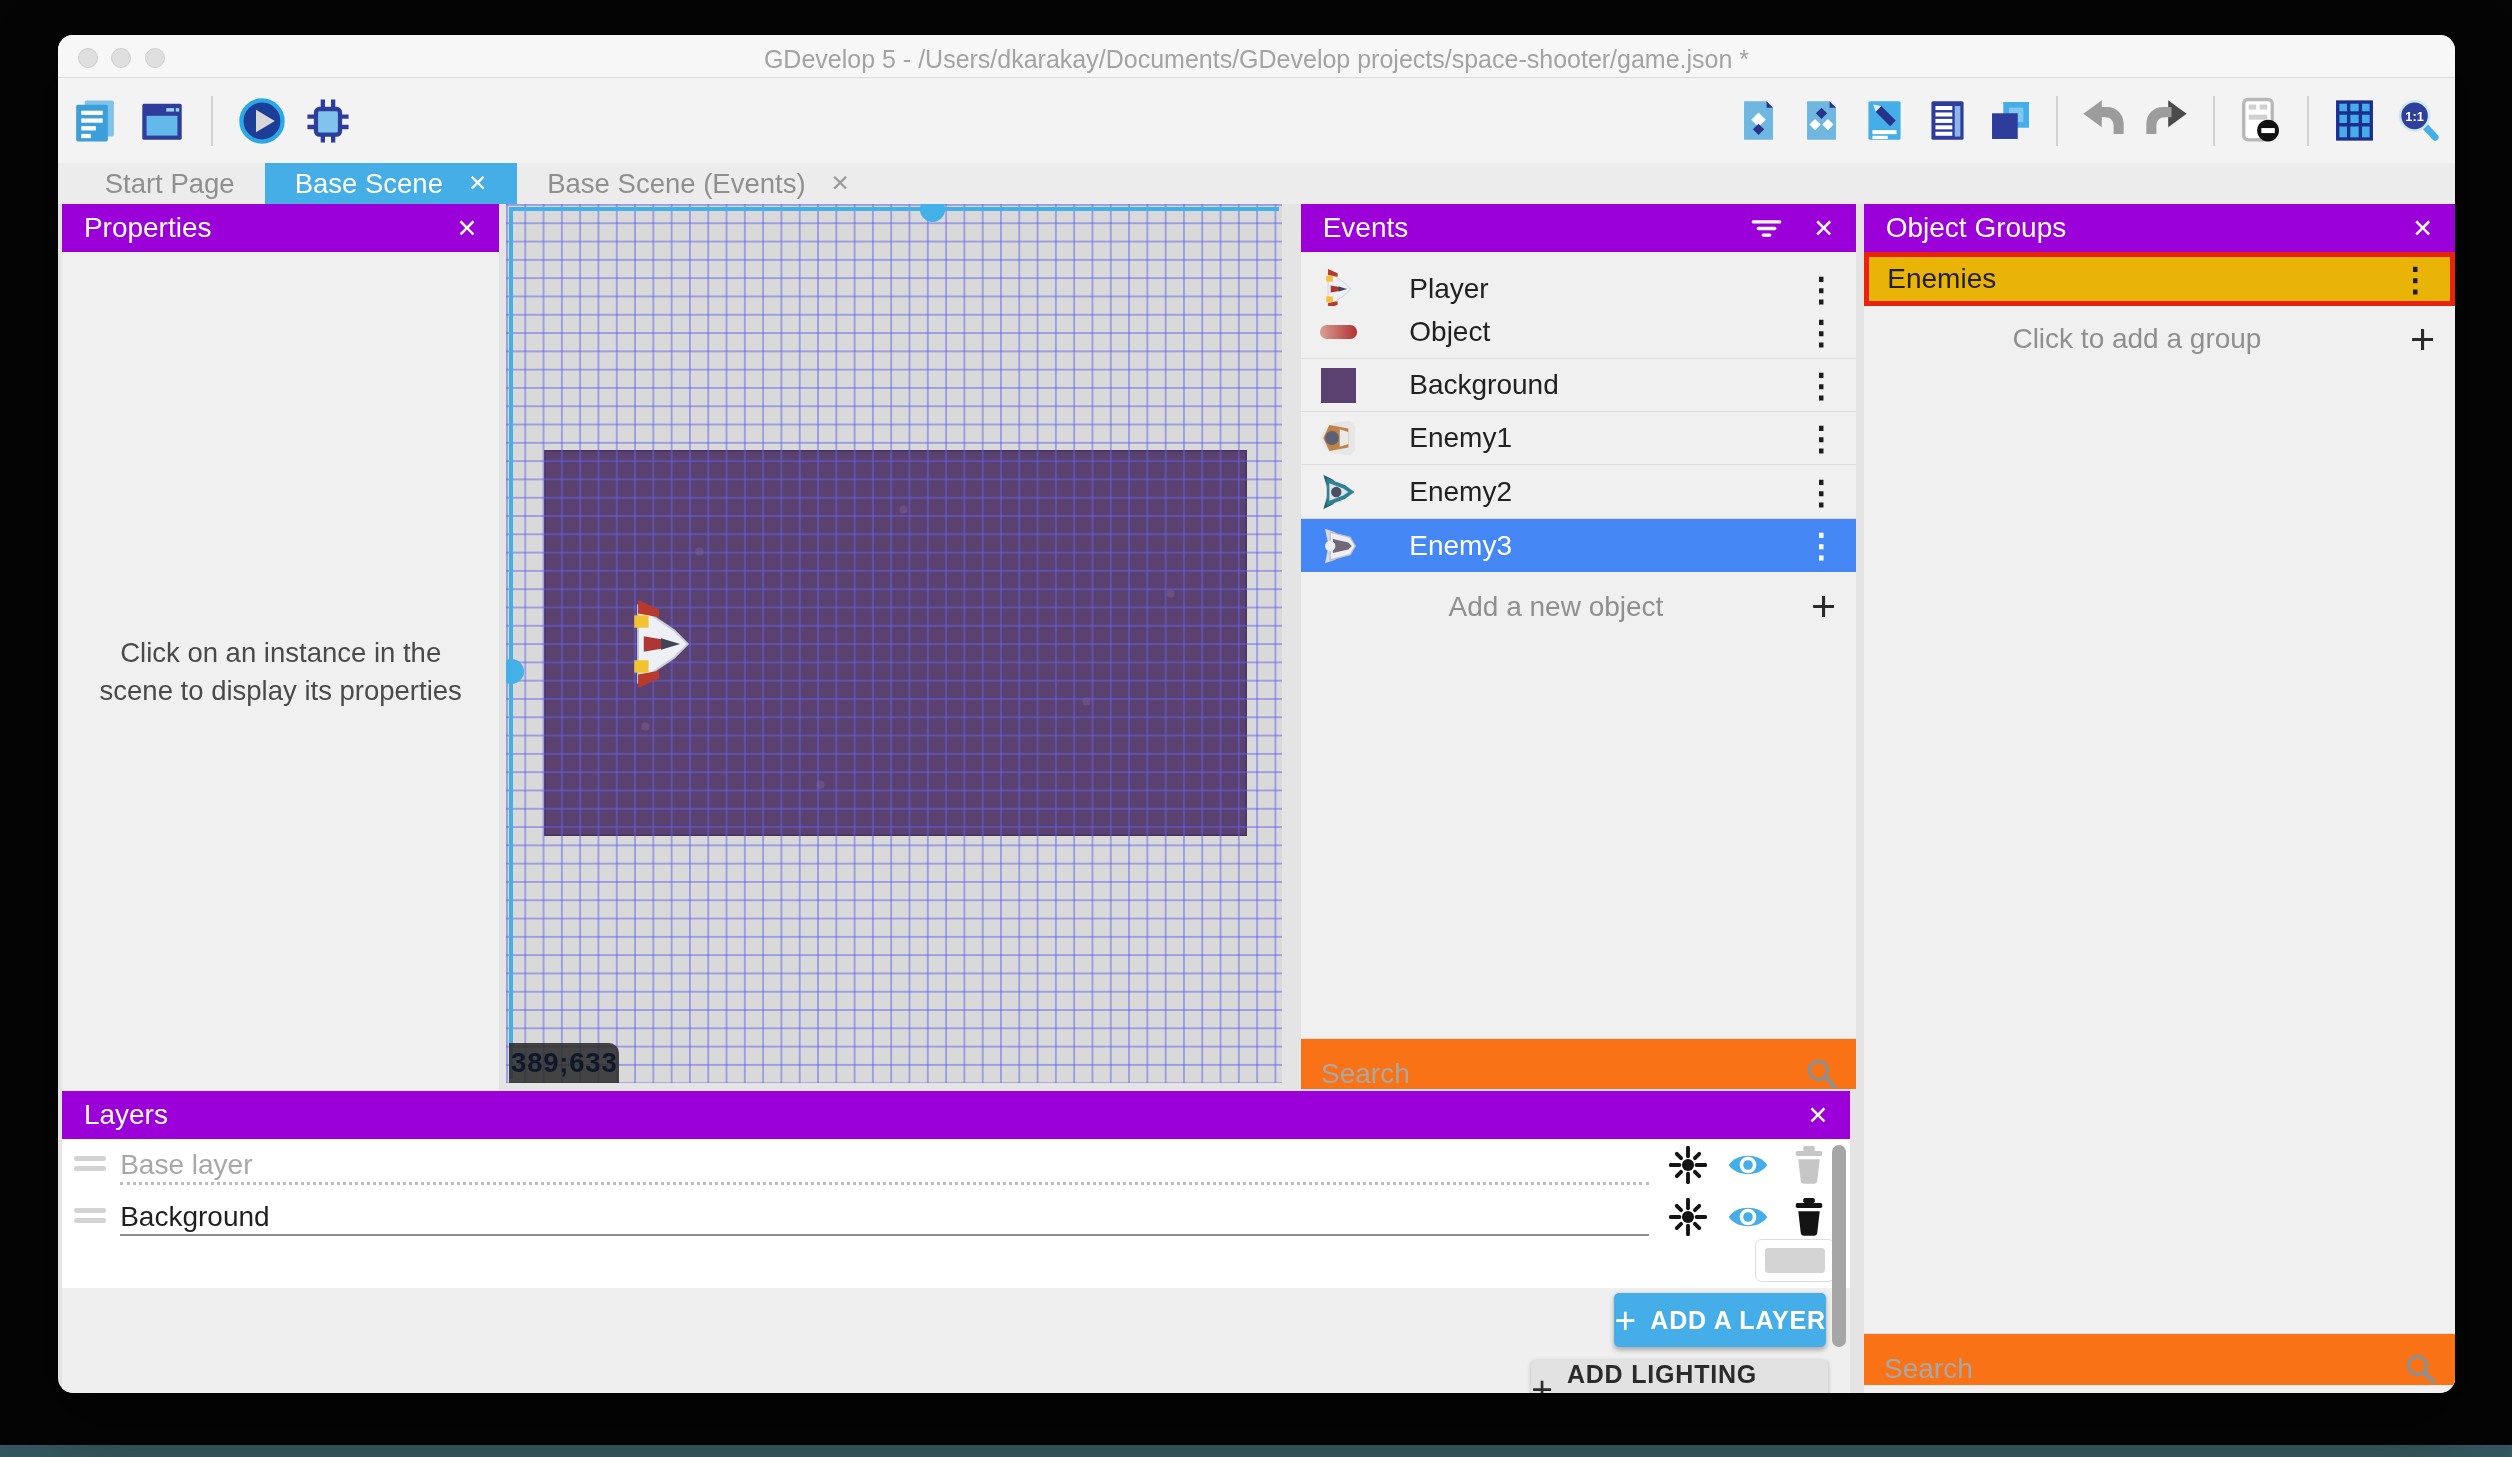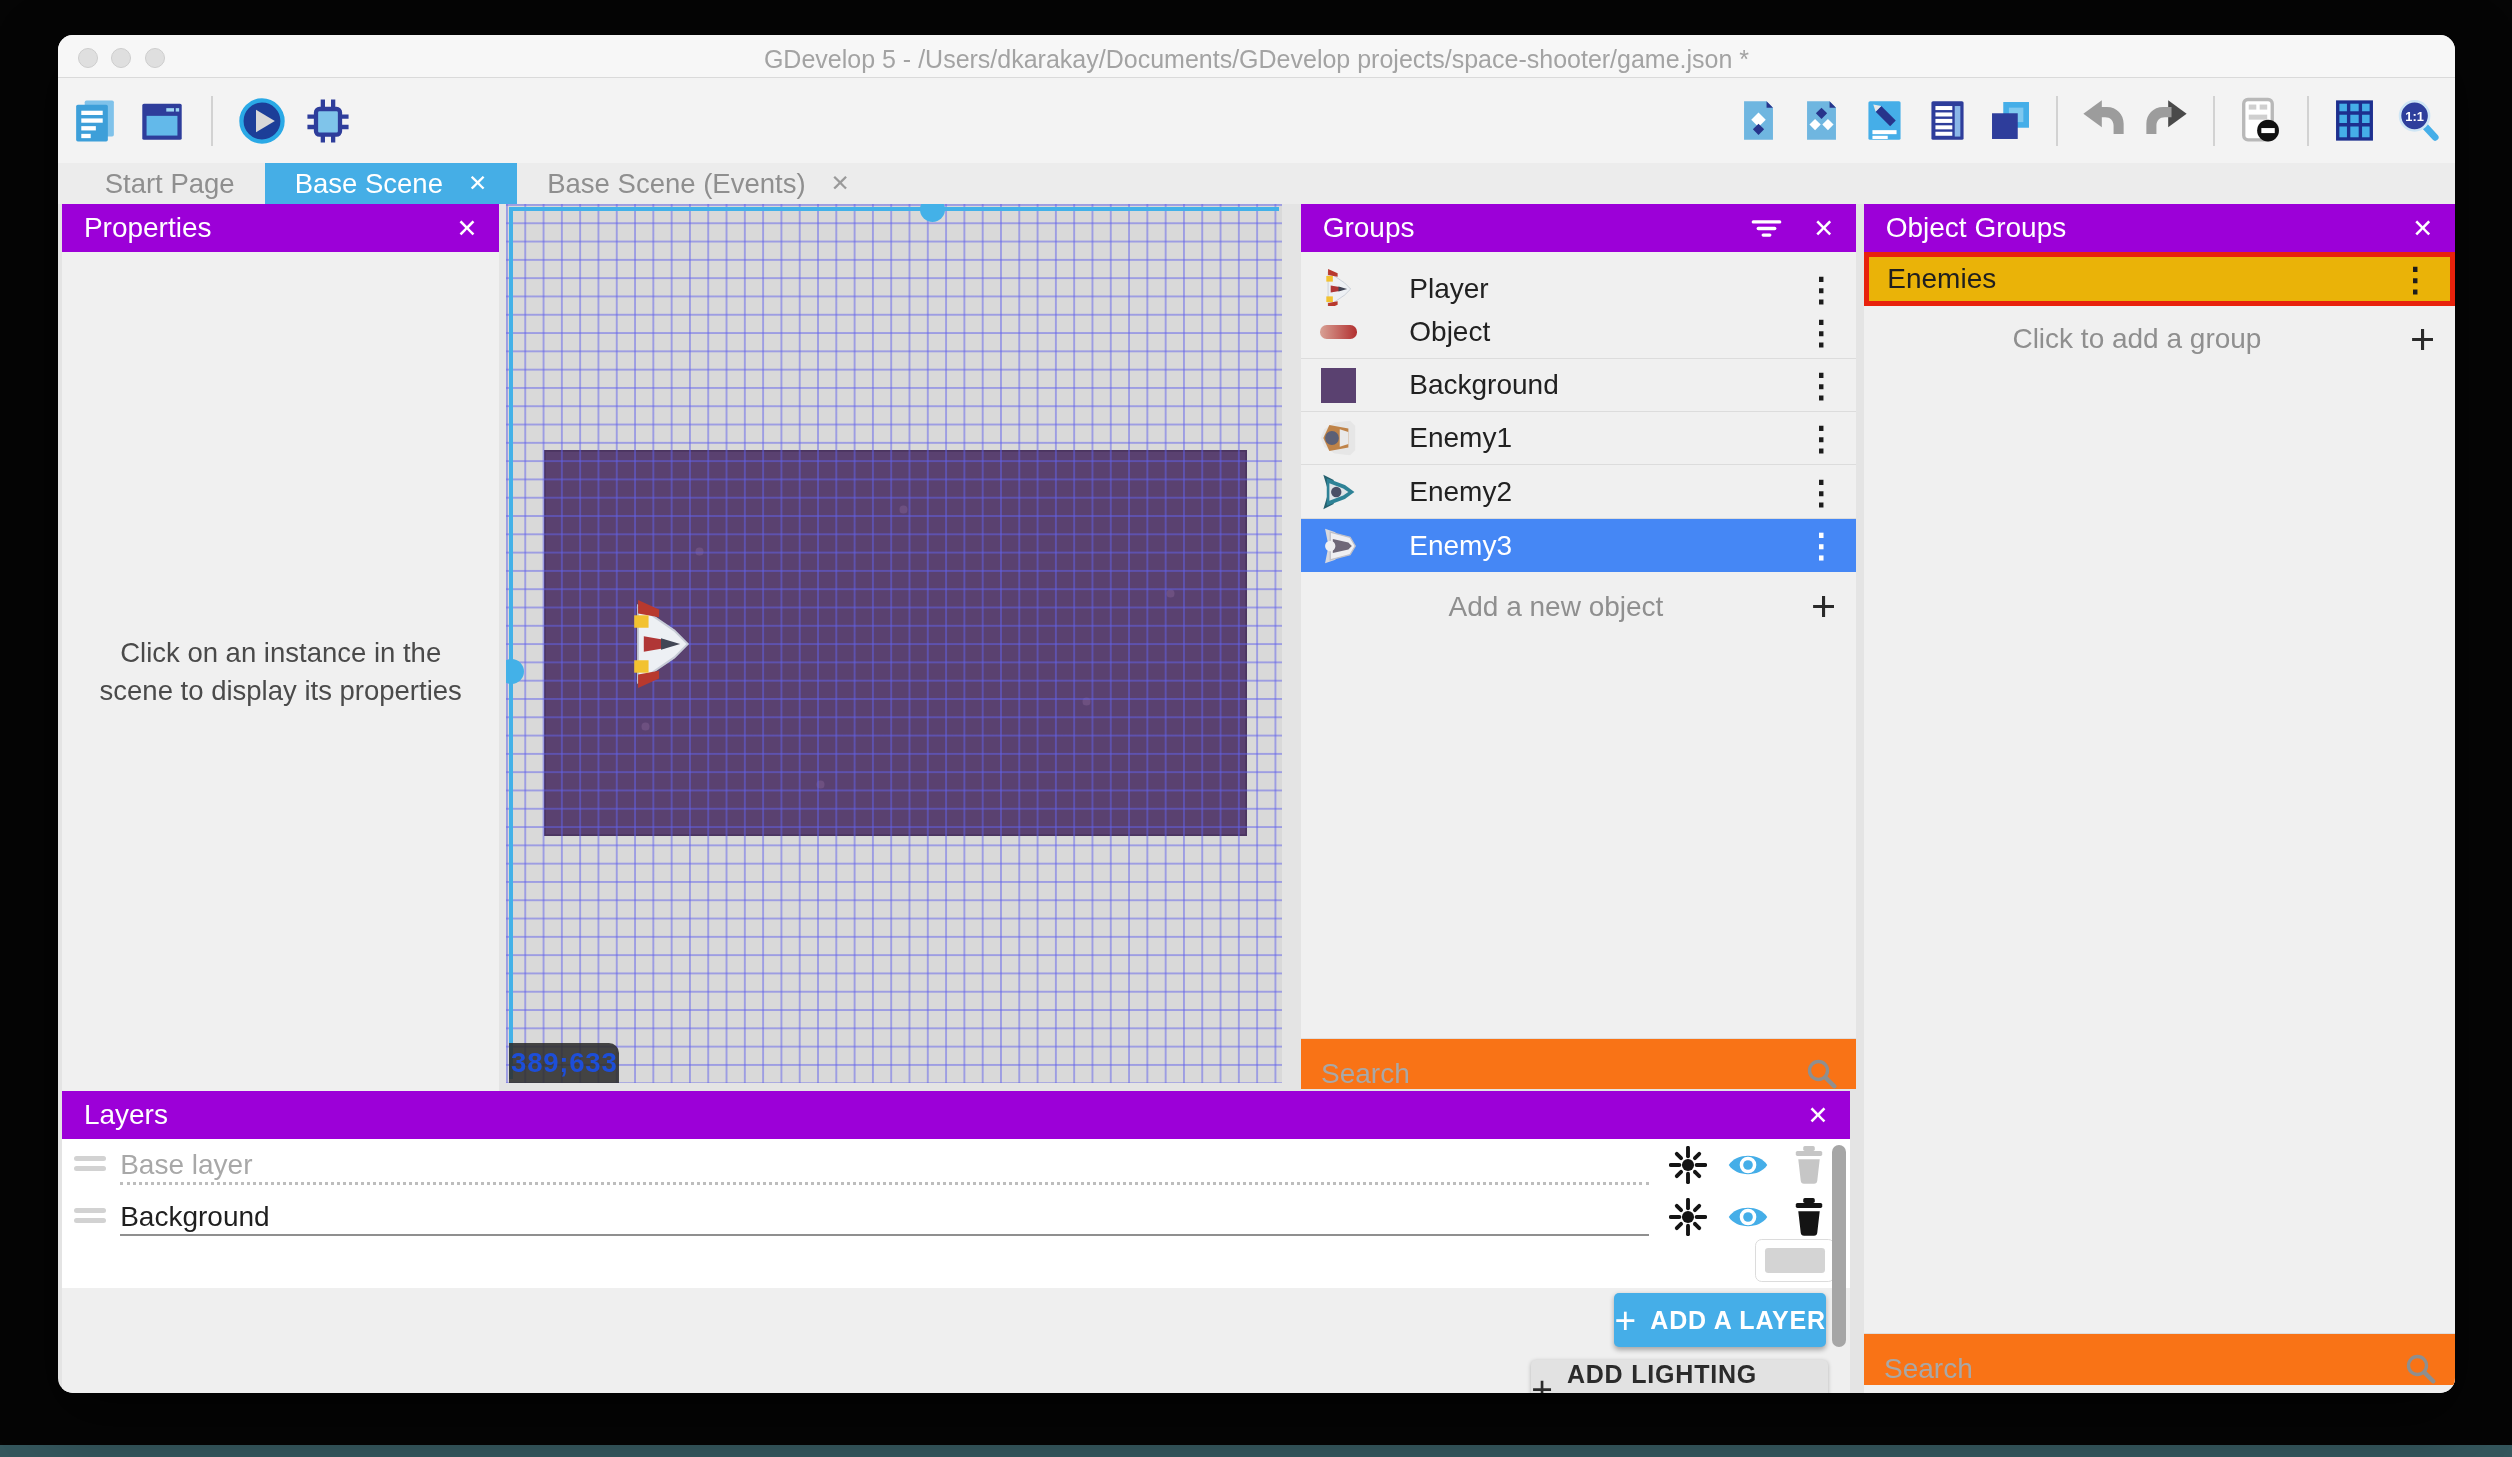--- a/index.html
+++ b/index.html
@@ -61,21 +61,21 @@
       background-image:linear-gradient(to right, rgba(98,98,235,.5) 1.7px, transparent 1.7px),
                        linear-gradient(to bottom, rgba(98,98,235,.5) 1.7px, transparent 1.7px);
       background-size:18.3px 18.3px; }
   #win-border-top  { left:3.3px; top:3.3px; width:770px; height:4.2px; background:#43b1e8; }
   #win-border-left { left:3.3px; top:3.3px; width:4.2px; height:872px; background:#43b1e8; }
   .win-handle { width:25px; height:25px; border-radius:50%; background:#43b1e8; }
   #handle-top  { left:414px; top:-7.5px; }
   #handle-left { left:-7.5px; top:455px; }
   #player-instance { left:125px; top:396px; }
   #cursor-badge { left:3.3px; top:839px; width:110px; height:40px; background:rgba(45,45,45,.88);
-                  color:#1d4ed8; font-size:27.5px; font-weight:bold; letter-spacing:0.8px;
+                  color:#0f172a; font-size:27.5px; font-weight:bold; letter-spacing:0.8px;
                   display:flex; align-items:center; justify-content:center;
                   border-radius:0 10px 0 0; }
 
   
   #objects { left:1243px; top:169px; width:555px; height:885px; }
   .obj-row { left:0; width:555px; height:53px; display:flex; align-items:center;
              border-bottom:1.7px solid #dcdcdc; background:#f0f0f0; }
   .obj-row .obj-icon { width:38px; height:38px; margin-left:18.3px; display:flex;
                        align-items:center; justify-content:center; }
   .obj-row .obj-label { margin-left:52px; font-size:28px; color:#212121; }
@@ -414,21 +414,21 @@
     <div class="abs win-handle" id="handle-top"></div>
     <div class="abs win-handle" id="handle-left"></div>
     <svg class="abs" id="player-instance" width="60" height="88" viewBox="0 0 72 106">
         <use href="#ship-player"></use>
       </svg>
     <div class="abs" id="cursor-badge">389;633</div>
   </div>
 
   <div class="abs panel" id="objects">
     <div class="panel-header">
-      <span>Groups</span>
+      <span>Events</span>
       <span class="spacer"></span>
       <svg width="33" height="33" viewBox="0 0 40 40" style="margin-right:30px">
         <g stroke="#fff" stroke-width="4" stroke-linecap="round">
           <line x1="4" y1="12" x2="36" y2="12"></line>
             <line x1="10" y1="20" x2="30" y2="20"></line>
             <line x1="16" y1="28" x2="24" y2="28"></line>
         </g>
       </svg>
       <span class="hdr-close">✕</span>
     </div>

